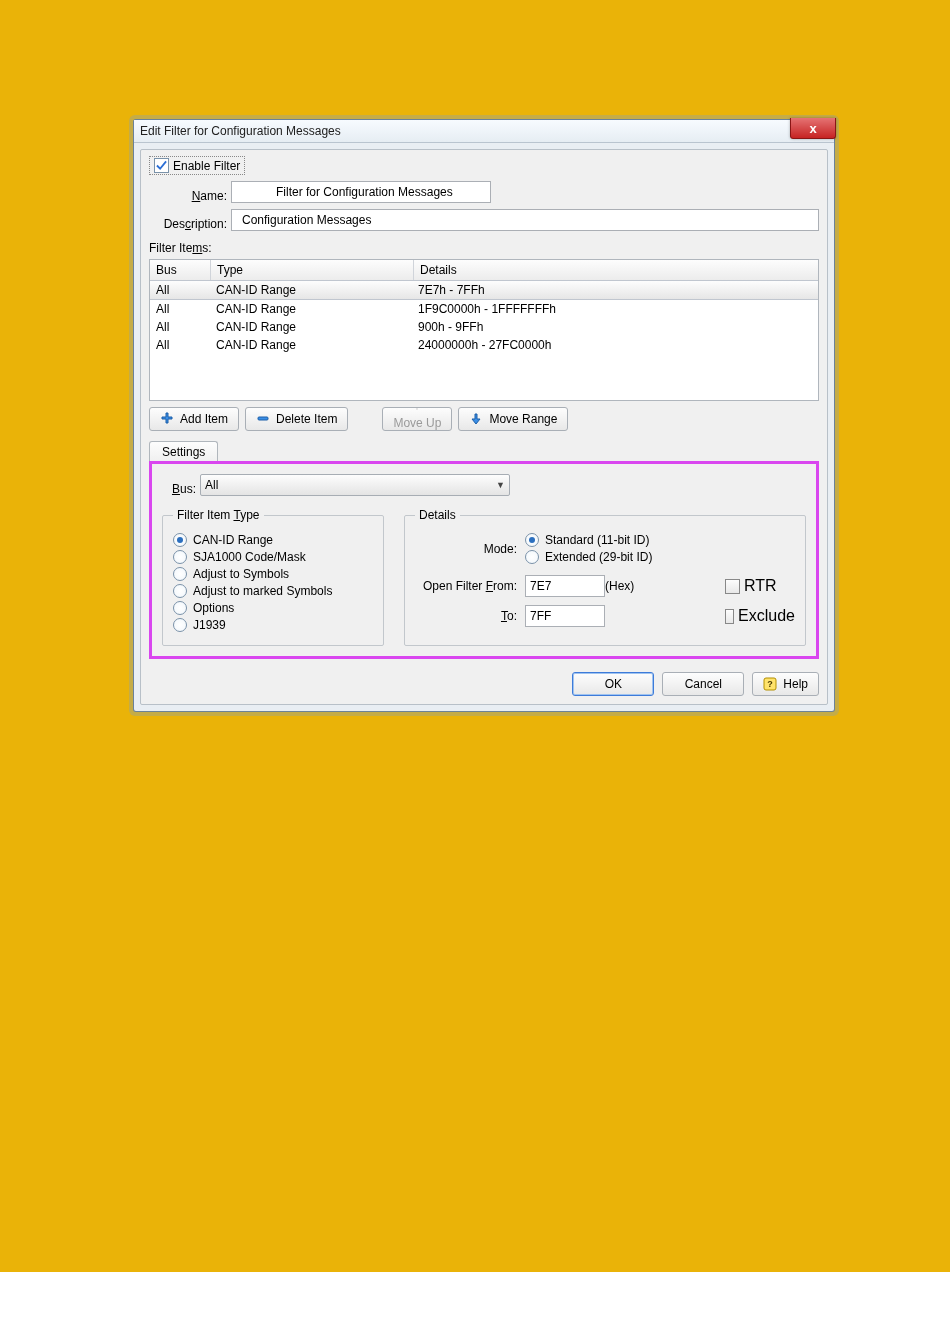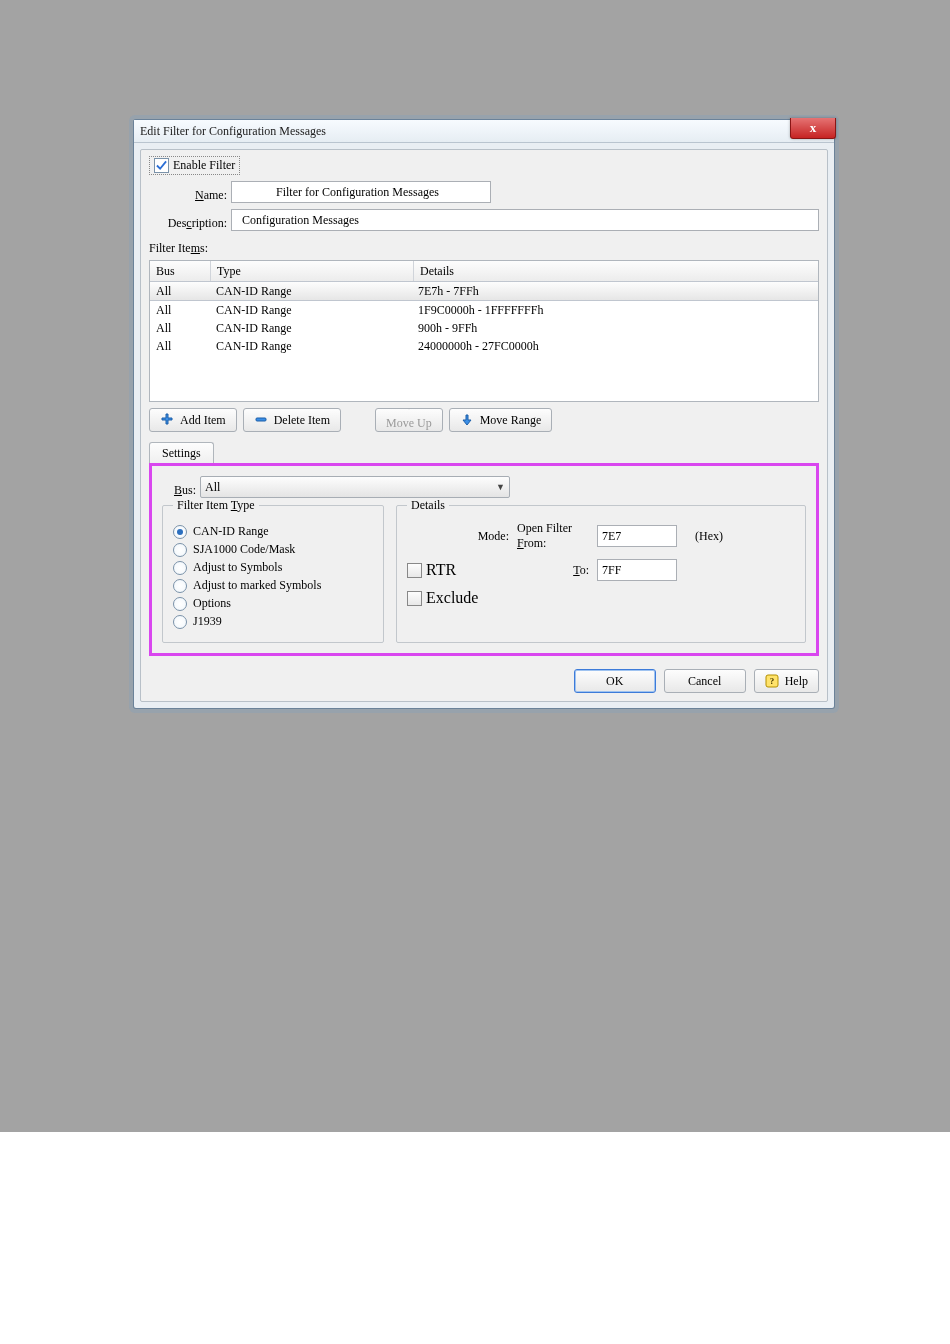--- a/index.html
+++ b/index.html
@@ -5,23 +5,22 @@
   html, body {
     margin: 0; padding: 0;
     font-family: "Segoe UI", Tahoma, sans-serif;
     font-size: 12px;
     color: #000;
     background: #fff;
   }
   .stage {
     position: relative;
     width: 950px;
-    height: 1132px;
-    background: #a3a3a3;
-    font-family: Liberation Serif, serif;
+    height: 1272px;
+    background: #eab308;
   }
   .dlg {
     position: absolute;
     left: 134px; top: 120px;
     width: 700px;
     border-radius: 2px;
     background: #e9eef3;
     padding: 0;
     box-shadow: 0 0 0 1px #6b8299, 0 0 0 5px rgba(128,160,190,0.35);
   }
@@ -104,21 +103,21 @@
   .dropdown{
     display:flex;align-items:center;
     width:300px;height:20px;
     border:1px solid #a7adb4;border-radius:2px;
     background:linear-gradient(#fdfdfd,#e4e4e4);
     padding:0 4px;justify-content:space-between;
   }
   .dropdown .dd-txt{font-size:12px;}
   .dropdown .dd-arrow{font-size:9px;color:#444;}
 
-  .panels { display:flex; gap:12px; }
+  .panels { display:flex; gap:20px; margin-top:12px;}
   fieldset{
     border:1px solid #c2c7cc;border-radius:2px;
     padding:8px 10px 10px 10px;margin:0;background:#f0f0f0;
   }
   fieldset legend{font-size:12px;padding:0 4px;}
   .radio{display:flex;align-items:center;gap:6px;margin:3px 0;font-size:12px;}
   .rd{width:12px;height:12px;border:1px solid #7a92a9;border-radius:50%;background:radial-gradient(#fff,#f0f6fb);display:inline-flex;align-items:center;justify-content:center;}
   .rd.inner::after{content:"";width:6px;height:6px;border-radius:50%;background:#2b6fbf;}
 
   .det-grid{display:grid;grid-template-columns:110px 80px auto 30px 70px;row-gap:8px;align-items:center;}
@@ -269,20 +268,30 @@
                     <span class="rd"></span>
                     <span>J1939</span>
                   </div>
                 </div>
             </fieldset>
 
             <fieldset style="flex:1">
               <legend>Details</legend>
               <div class="det-grid">
                 <span class="rlbl">Mode:</span>
+                <div style="grid-column:2 / span 4;">
+                  <div class="radio">
+                    <span class="rd inner"></span>
+                    <span>Standard (11-bit ID)</span>
+                  </div>
+                  <div class="radio">
+                    <span class="rd"></span>
+                    <span>Extended (29-bit ID)</span>
+                  </div>
+                </div>
 
                 <span class="rlbl">Open Filter <span class="underline">F</span>rom:</span>
                 <input class="tbox" style="width: 70px;" value="7E7">
                 <span>(Hex)</span>
                 <span></span>
                 <span class="ck-wrap">
                     <span class="ck"></span>
                     <span>RTR</span>
                   </span>
 

